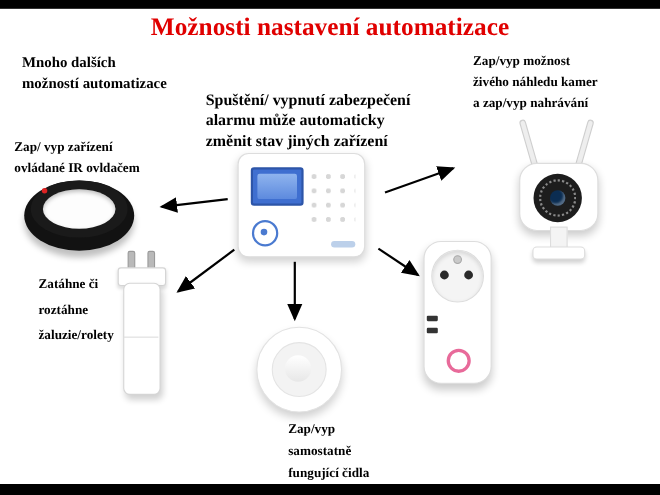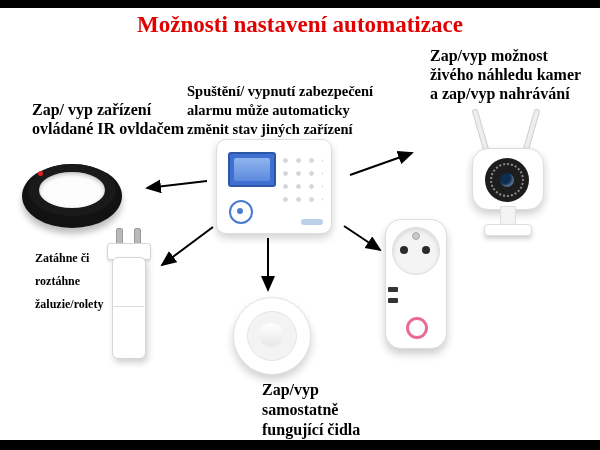--- a/index.html
+++ b/index.html
@@ -8,25 +8,25 @@
     overflow:hidden;font-family:"Liberation Serif",serif;color:#000;
   }
   .bar{position:absolute;left:0;width:600px;background:#000;}
   .bar.top{top:0;height:8px;}
   .bar.bottom{bottom:0;height:10px;}
   .title{
     position:absolute;top:12px;left:0;width:600px;margin:0;
     text-align:center;font-size:23px;font-weight:bold;color:#e00000;
   }
   .label{
-    position:absolute;font-weight:bold;font-size:16px;line-height:19px;
+    position:absolute;font-weight:bold;font-size:12px;line-height:19px;
     white-space:pre-line;color:#000;
   }
   .l-many{left:20px;top:47px;font-size:13.5px;}
-  .l-ir{left:13px;top:100px;margin-left:19px;}
+  .l-ir{left:13px;top:124px;}
   .l-center{left:187px;top:82px;font-size:14.5px;line-height:19px;}
   .l-camera{left:430px;top:46px;}
   .l-plug{left:452px;top:243px;}
   .l-blinds{left:35px;top:247px;font-size:12px;line-height:23px;}
   .l-sensor{left:222px;top:380px;line-height:20px;margin-left:40px;}
   .arrows{position:absolute;left:0;top:0;pointer-events:none;}
 
   
   .alarm{position:absolute;left:216px;top:139px;width:114px;height:93px;
     background:#fff;border:1px solid #ddd;border-radius:10px;
@@ -117,20 +117,22 @@
 </style>
 </head>
 <body>
 
 <div class="stage">
   <div class="bar top"></div>
   <div class="bar bottom"></div>
 
   <h1 class="title">Možnosti nastavení automatizace</h1>
 
+  <div class="label l-many">Mnoho dalších
+možností automatizace</div>
   <div class="label l-ir">Zap/ vyp zařízení
 ovládané IR ovldačem</div>
   <div class="label l-center">Spuštění/ vypnutí zabezpečení
 alarmu může automaticky
 změnit stav jiných zařízení</div>
   <div class="label l-camera">Zap/vyp možnost
 živého náhledu kamer
 a zap/vyp nahrávání</div>
   <div class="label l-blinds">Zatáhne či
 roztáhne

